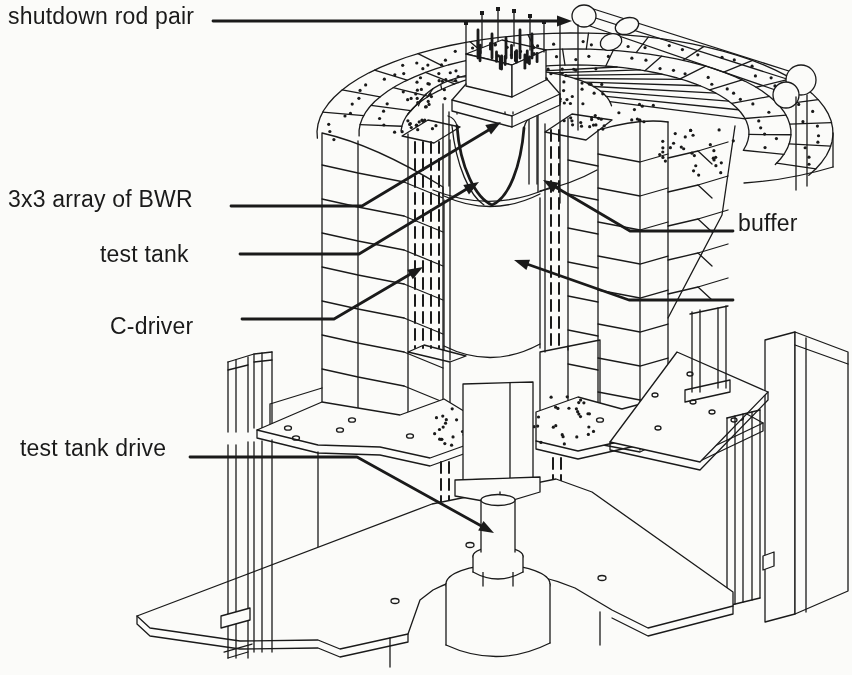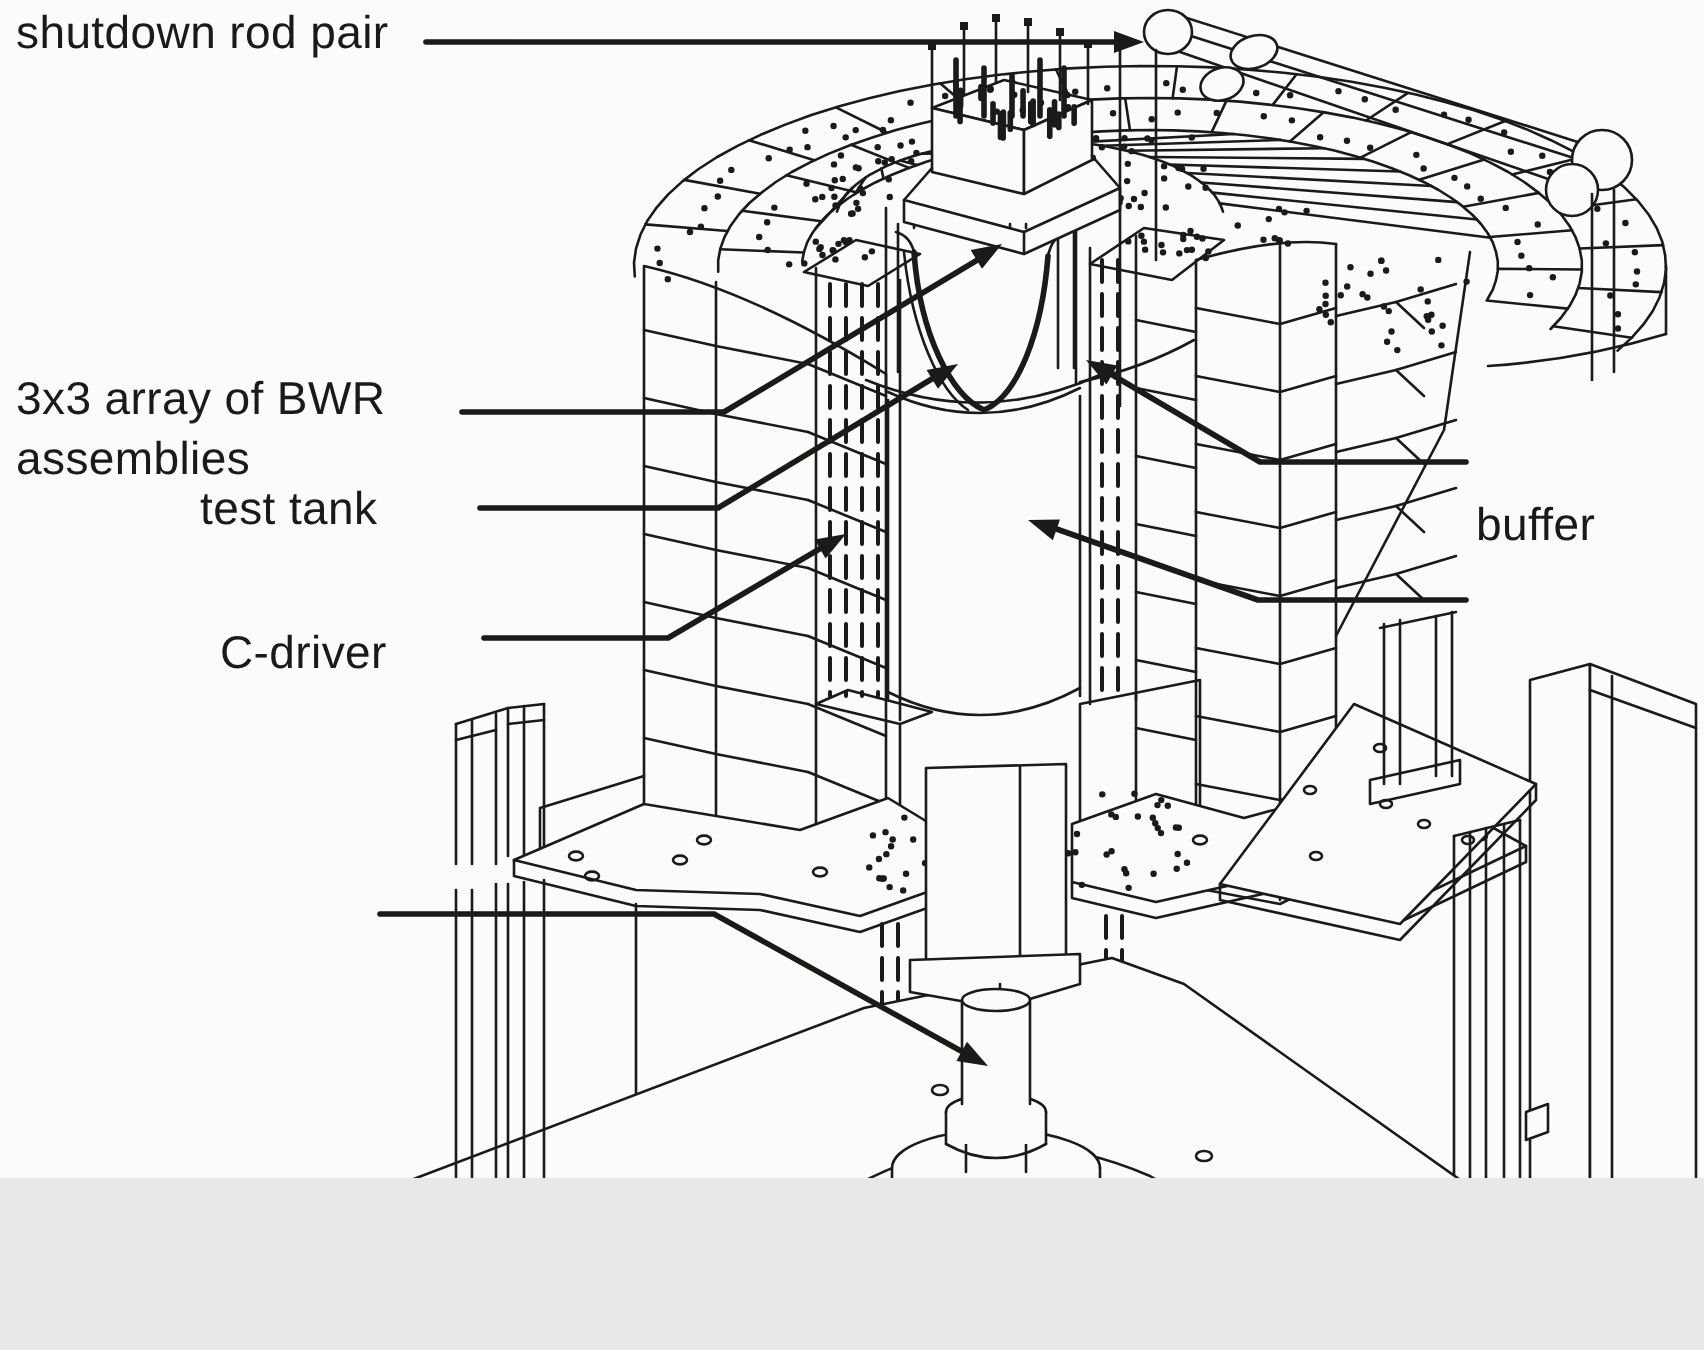--- a/index.html
+++ b/index.html
@@ -1,18 +1,18 @@
 <!DOCTYPE html>
 <html style="--ink: #1a1a1a; --bg: #fbfbf9;"><head>
 <meta charset="utf-8">
 <style>
   :root { --ink:#1a1a1a; --bg:#fbfbf9; }
   html,body { margin:0; padding:0; background:#e8e8e8; }
   .stage {
-    position:relative; width:852px; height:589px; margin:0 auto;
+    position:relative; width:852px; height:675px; margin:0 auto;
     background:var(--bg); overflow:hidden;
     font-family:"Liberation Sans", sans-serif;
   }
   svg { position:absolute; left:0; top:0; }
   svg * { vector-effect:none; }
   .ln   { stroke:var(--ink); fill:none; stroke-width:1.3; stroke-linecap:round; stroke-linejoin:round; }
   .w    { fill:var(--bg); }
   .hv   { stroke-width:2.8; }
   .dash { stroke-dasharray:11 6; stroke-width:2; }
   .dot  { fill:var(--ink); stroke:none; }
@@ -623,23 +623,23 @@
         <polygon points="543,180 558.7,182.7 553.2,192.3" class="dot"></polygon>
         <path d="M733,300L629,300L524,263" class="ln hv"></path>
         <polygon points="514,260 530.0,259.7 526.4,270.1" class="dot"></polygon>
       </g>
   </svg>
 
   <div class="label" style="left:8px; top:1px;">shutdown rod pair</div>
 
   <div class="label" style="left:8px; top:164px;margin-top:20px;">
     <div>3x3 array of BWR</div>
-    <div>assemblies</div>
   </div>
 
   <div class="label" style="left:100px; top:239px;">test tank</div>
 
   <div class="label" style="left:110px; top:311px;">C-driver</div>
 
-
-  <div class="label" style="left:738px; top:208px;margin-top:39px;">buffer</div>
+  <div class="label" style="left:20px; top:433px;">test tank drive</div>
+
+  <div class="label" style="left:738px; top:208px;">buffer</div>
 
 </div>
 
 </body></html>

